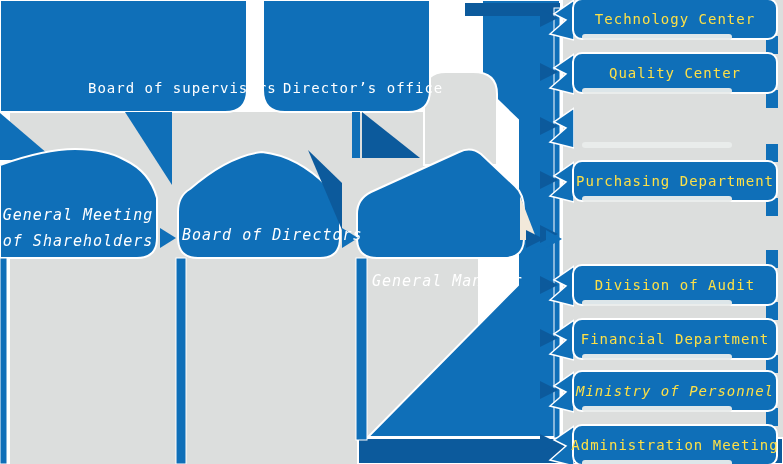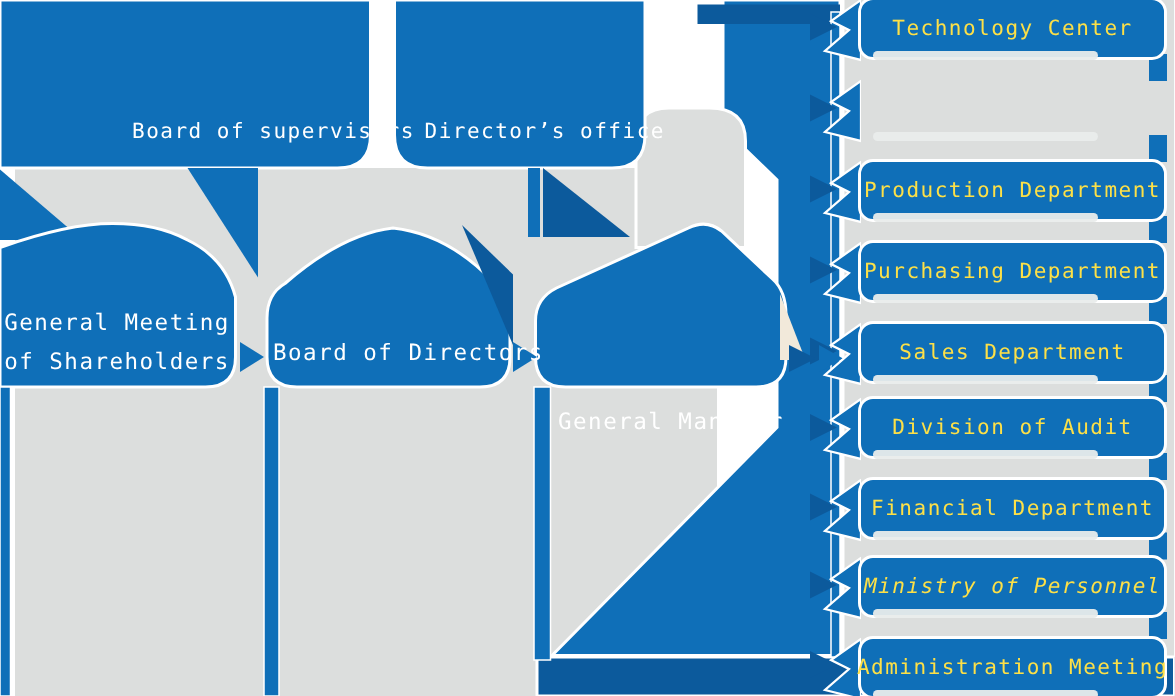--- a/index.html
+++ b/index.html
@@ -7,21 +7,21 @@
     position:relative;width:783px;height:464px;overflow:hidden;
     background:#ffffff;
     font-family:"DejaVu Sans Mono","Liberation Mono",monospace;
   }
   #bg-svg{position:absolute;left:0;top:0;width:783px;height:464px;}
   .label{
     position:absolute;color:#ffffff;text-align:center;
     letter-spacing:1px;white-space:nowrap;z-index:5;
   }
   .label-sm{font-size:14px;}
-  .label-md{font-size:15px;}
+  .label-md{font-size:15px;font-style:italic;}
   .two-line{line-height:26px;white-space:normal;}
   .dept-row{position:absolute;left:548px;width:232px;height:44px;z-index:4;}
   .dept-tail{position:absolute;left:0;top:0;width:26px;height:44px;}
   .dept-box{
     position:absolute;left:24px;top:0;width:202px;height:38px;
     background:#0f6fb8;border:2px solid #ffffff;border-radius:10px;
     display:flex;align-items:center;justify-content:center;
   }
   .dept-box span{color:#fde047;font-size:14px;letter-spacing:1px;white-space:nowrap;}
   .dept-highlight{
@@ -111,46 +111,37 @@
       </svg>
     <div class="dept-box">
         <span>Technology Center</span>
       </div>
     <div class="dept-highlight"></div>
   </div>
   <div class="dept-row" style="top:52px;">
     <svg class="dept-tail" viewBox="0 0 26 44">
         <path d="M26,2 L6,16 L18,22 L2,36 L26,42 Z" fill="#0f6fb8" stroke="#ffffff" stroke-width="1.5"></path>
       </svg>
+    <div class="dept-box">
+        <span>Quality Center</span>
+      </div>
     <div class="dept-highlight"></div>
   </div>
   <div class="dept-row" style="top:106px;">
     <svg class="dept-tail" viewBox="0 0 26 44">
         <path d="M26,2 L6,16 L18,22 L2,36 L26,42 Z" fill="#0f6fb8" stroke="#ffffff" stroke-width="1.5"></path>
       </svg>
-    <div class="dept-box">
-        <span>Production Department</span>
-      </div>
     <div class="dept-highlight"></div>
   </div>
   <div class="dept-row" style="top:160px;">
     <svg class="dept-tail" viewBox="0 0 26 44">
         <path d="M26,2 L6,16 L18,22 L2,36 L26,42 Z" fill="#0f6fb8" stroke="#ffffff" stroke-width="1.5"></path>
       </svg>
     <div class="dept-box">
         <span>Purchasing Department</span>
-      </div>
-    <div class="dept-highlight"></div>
-  </div>
-  <div class="dept-row" style="top:214px;">
-    <svg class="dept-tail" viewBox="0 0 26 44">
-        <path d="M26,2 L6,16 L18,22 L2,36 L26,42 Z" fill="#0f6fb8" stroke="#ffffff" stroke-width="1.5"></path>
-      </svg>
-    <div class="dept-box">
-        <span>Sales Department</span>
       </div>
     <div class="dept-highlight"></div>
   </div>
   <div class="dept-row" style="top:264px;">
     <svg class="dept-tail" viewBox="0 0 26 44">
         <path d="M26,2 L6,16 L18,22 L2,36 L26,42 Z" fill="#0f6fb8" stroke="#ffffff" stroke-width="1.5"></path>
       </svg>
     <div class="dept-box">
         <span>Division of Audit</span>
       </div>

